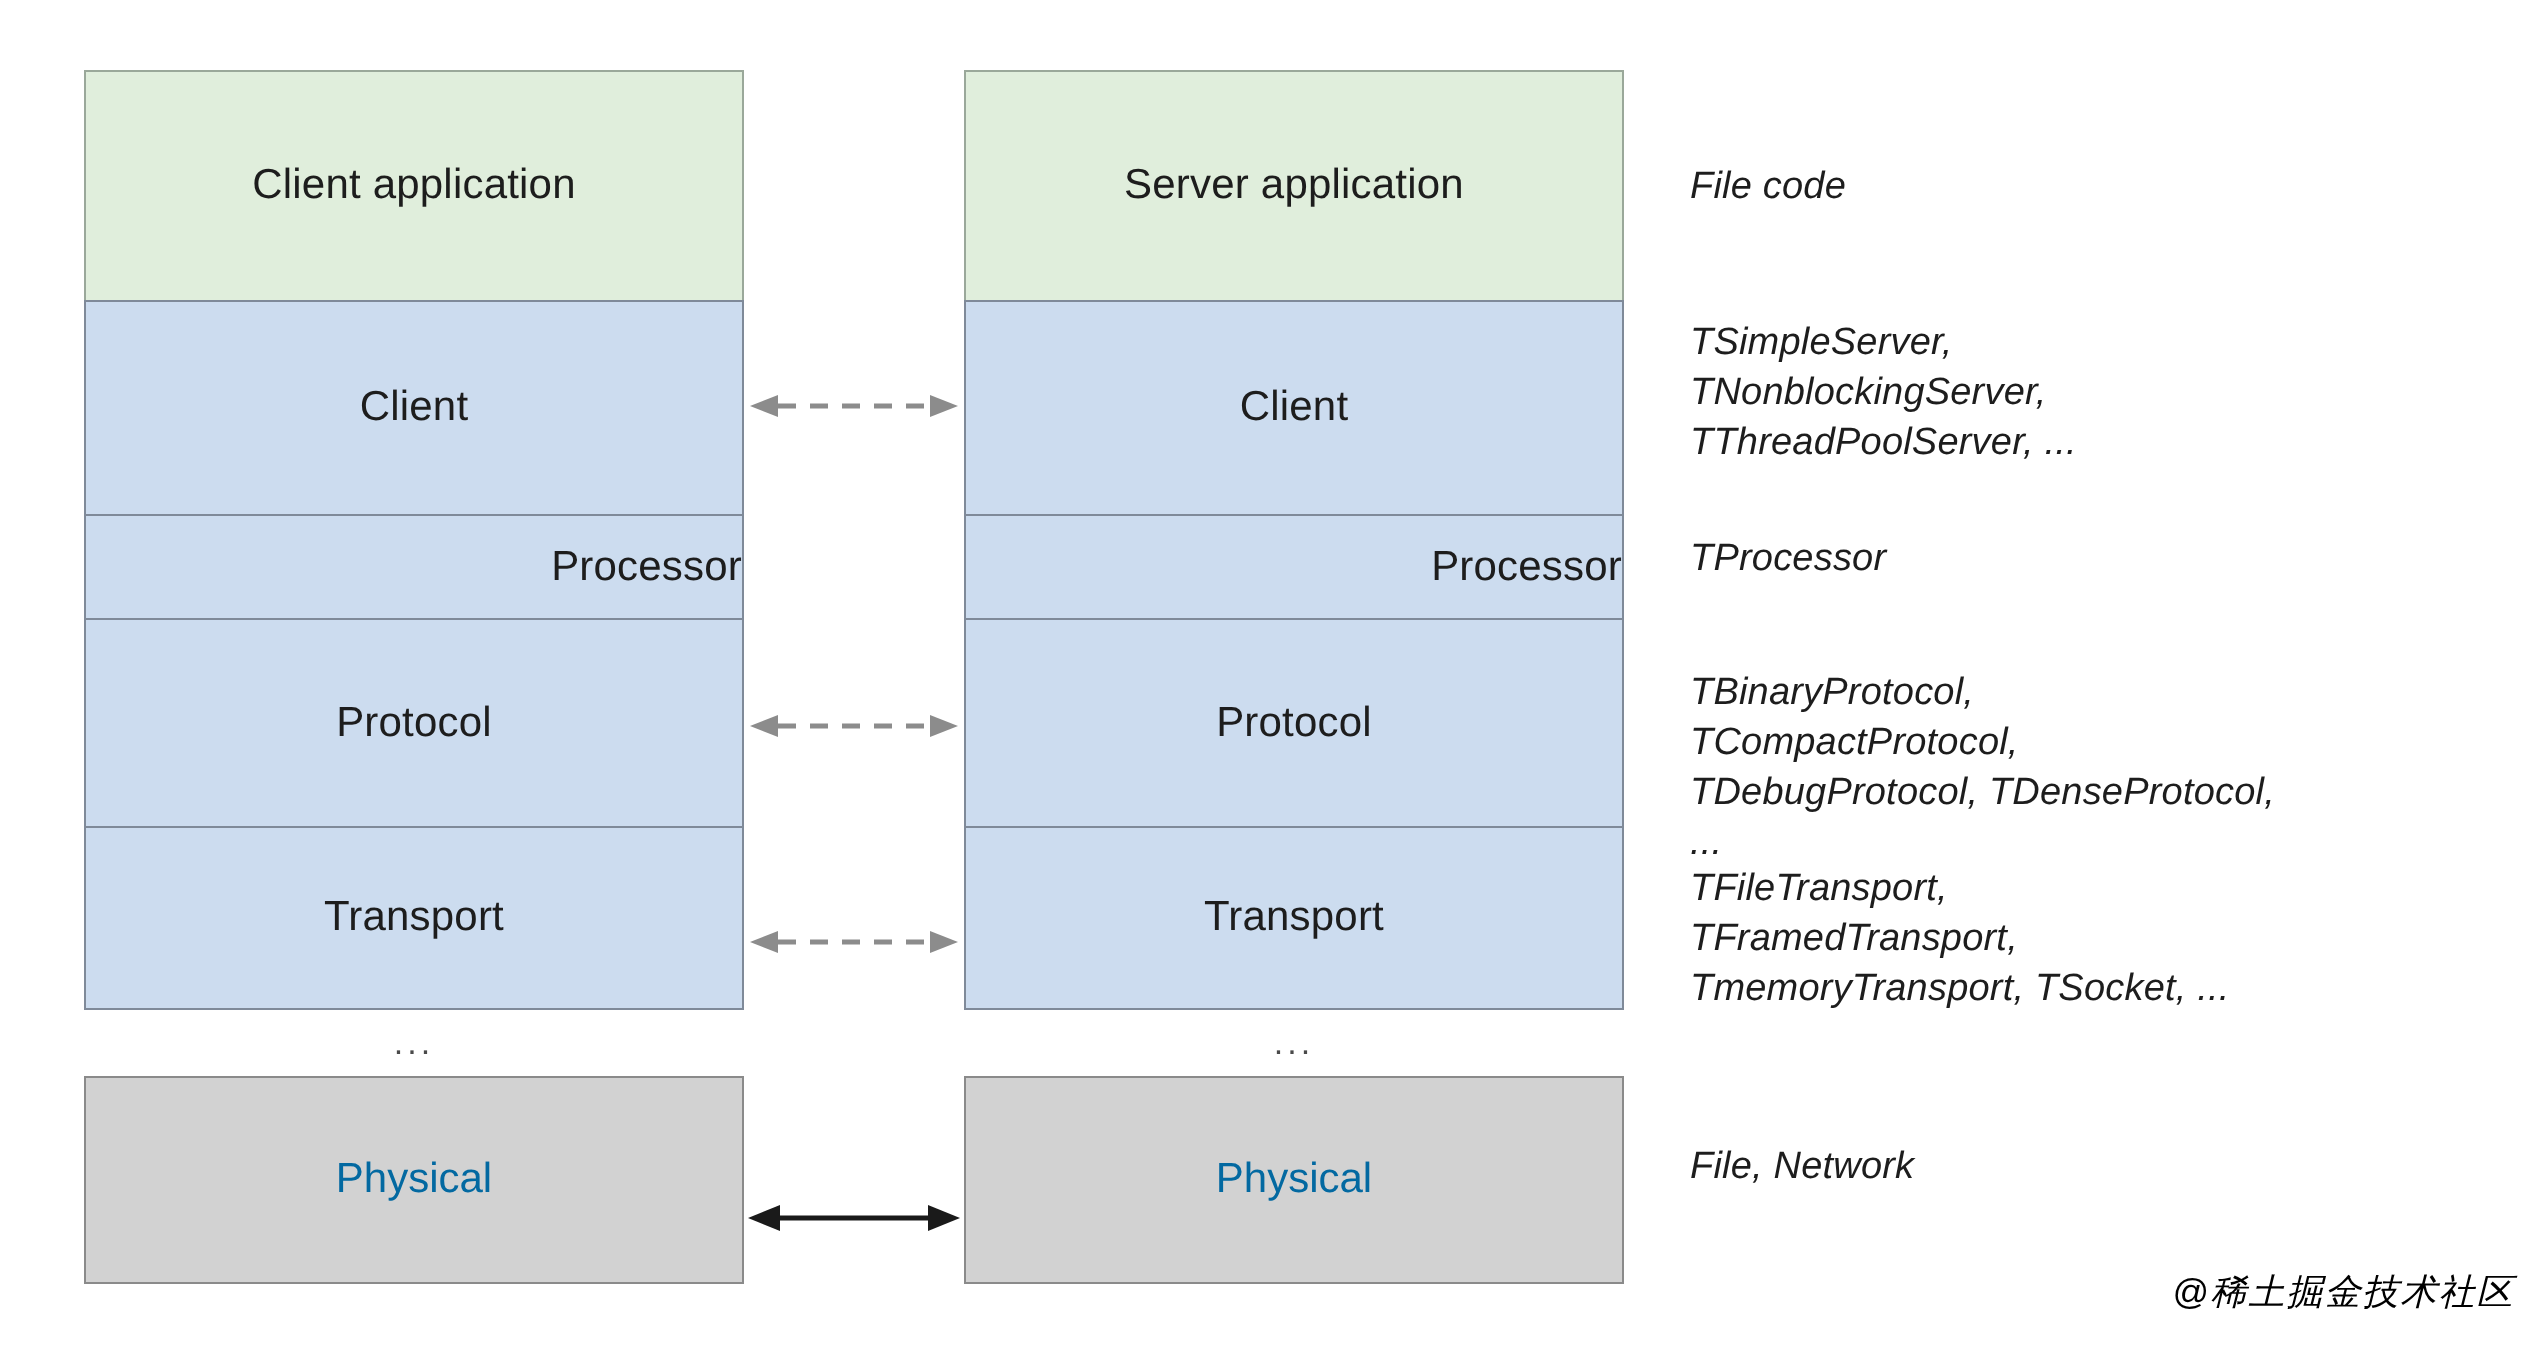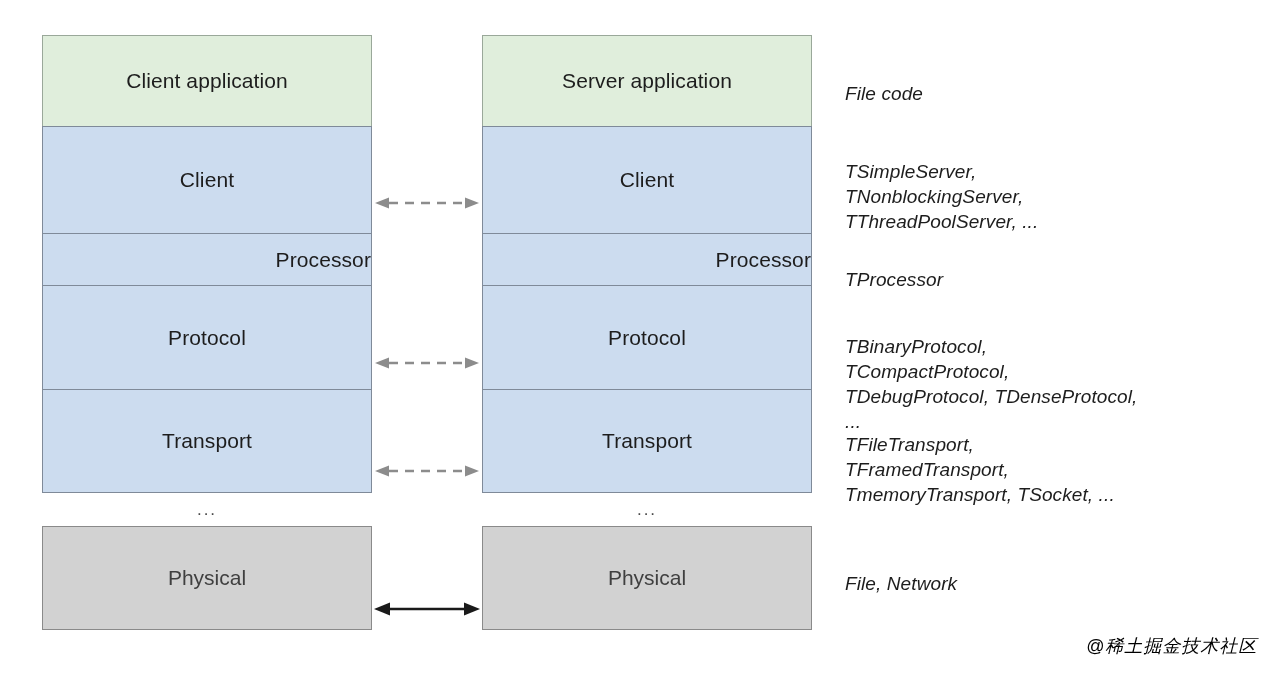--- a/index.html
+++ b/index.html
@@ -39,32 +39,32 @@
     align-items: center;
     justify-content: center;
     font-size: 21px;
     color: #1d1d1d;
     letter-spacing: 0.1px;
     position: relative;
   }
   .layer + .layer { margin-top: -1px; }
 
   .layer-app {
-    height: 92px;
+    height: 116px;
     background: #e0eedc;
     border-color: #9aa89a;
   }
   .layer-blue {
     background: #ccdcef;
     border-color: #7f8a99;
   }
   .h-client    { height: 108px; align-items: center; }
   .h-processor { height: 53px; justify-content: flex-end; }
   .h-protocol  { height: 105px; }
-  .h-transport { height: 104px; align-items: center; }
+  .h-transport { height: 92px; align-items: center; }
 
   .ellipsis-gap {
     height: 33px;
     display: flex;
     align-items: center;
     justify-content: center;
     font-size: 17px;
     color: #4a4a4a;
     letter-spacing: 2px;
     line-height: 1;
@@ -72,21 +72,21 @@
 
   .layer-physical {
     height: 104px;
     background: #d2d2d2;
     border: 1px solid #8a8a8a;
     box-sizing: border-box;
     display: flex;
     align-items: center;
     justify-content: center;
     font-size: 21px;
-    color: #404040;
+    color: #0369a1;
   }
 
   
   .connector {
     position: absolute;
     left: 372px;
     width: 110px;
     height: 16px;
   }
   .connector svg { display: block; }

